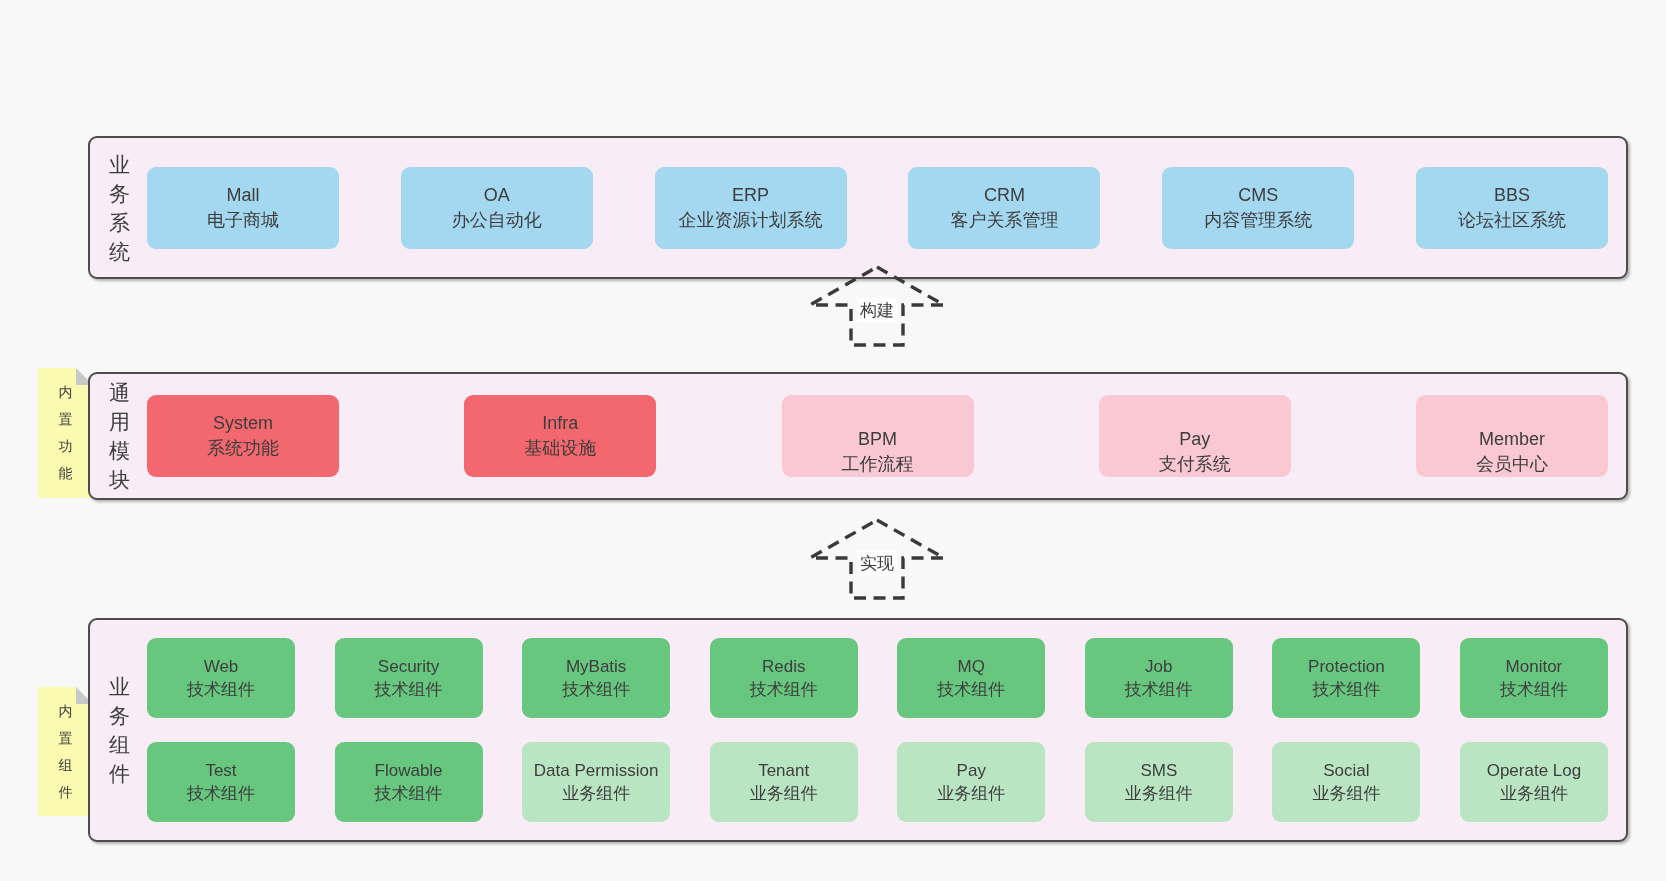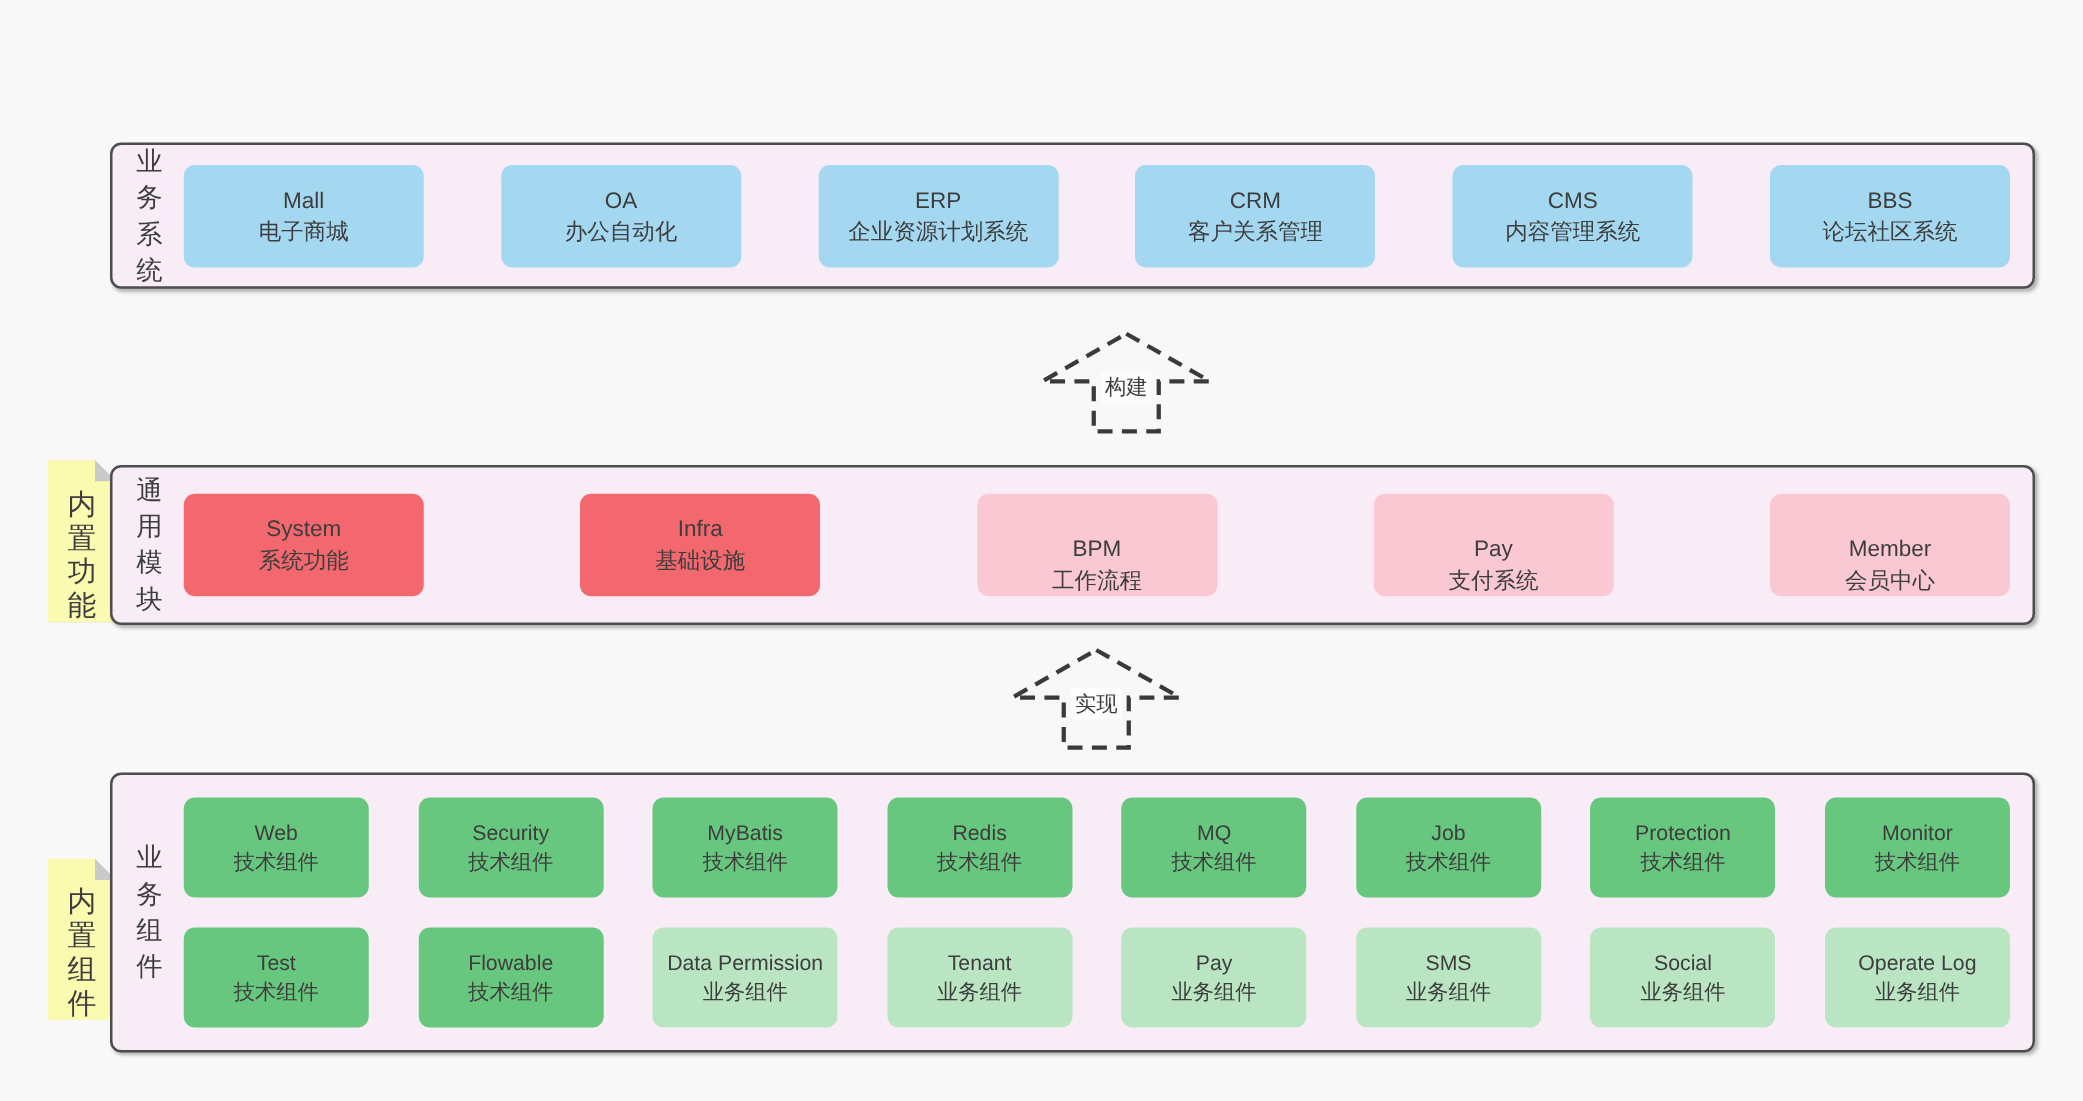--- a/index.html
+++ b/index.html
@@ -61,35 +61,35 @@
     background:#fdfdfd;padding:1px 3px;
     font-size:17px;white-space:nowrap;
   }
 
   
   .sticky{
     position:absolute;left:38px;width:55px;
     background:var(--c-sticky_yellow,#fafbb0);
     box-shadow:1px 2px 2px rgba(0,0,0,.18);
     clip-path:polygon(0 0,calc(100% - 17px) 0,100% 17px,100% 100%,0 100%);
-    display:flex;align-items:flex-end;justify-content:center;
-    font-size:23px;line-height:27px;text-align:center;
+    display:flex;align-items:center;justify-content:center;
+    font-size:14px;line-height:27px;text-align:center;
   }
   .sticky .fold{
     position:absolute;top:0;right:0;width:17px;height:17px;
     background:linear-gradient(to top right,var(--c-sticky_fold,#c9c9c9) 50%,transparent 50.5%);
   }
   .sticky span{display:block;width:1.2em;word-break:break-all;}
 </style>
 </head>
 <body>
 
 <div class="canvas">
 
-  <section class="container" style="top:114px;height:117px">
+  <section class="container" style="top:136px;height:143px">
     <div class="vlabel">
         <span>业务系统</span>
       </div>
     <div class="boxes">
       <div class="box w6 blue">
         <div>Mall</div>
         <div>电子商城</div>
       </div>
       <div class="box w6 blue">
         <div>OA</div>
@@ -107,21 +107,21 @@
         <div>CMS</div>
         <div>内容管理系统</div>
       </div>
       <div class="box w6 blue">
         <div>BBS</div>
         <div>论坛社区系统</div>
       </div>
     </div>
   </section>
 
-  <div class="arrow" style="left:831px;top:264px">
+  <div class="arrow" style="left:807px;top:264px">
     <svg width="140" height="84" viewBox="0 0 140 84">
       <polygon points="70,3 137,41 96,41 96,81 44,81 44,41 3,41" fill="none" stroke="#3a3a3a" stroke-width="3.4" stroke-dasharray="12 7.5"></polygon>
     </svg>
     <span class="arrow-label">构建</span>
   </div>
 
   <div class="sticky" style="top:368px;height:130px">
     <span>内置功能</span>
     <i class="fold"></i>
   </div>

